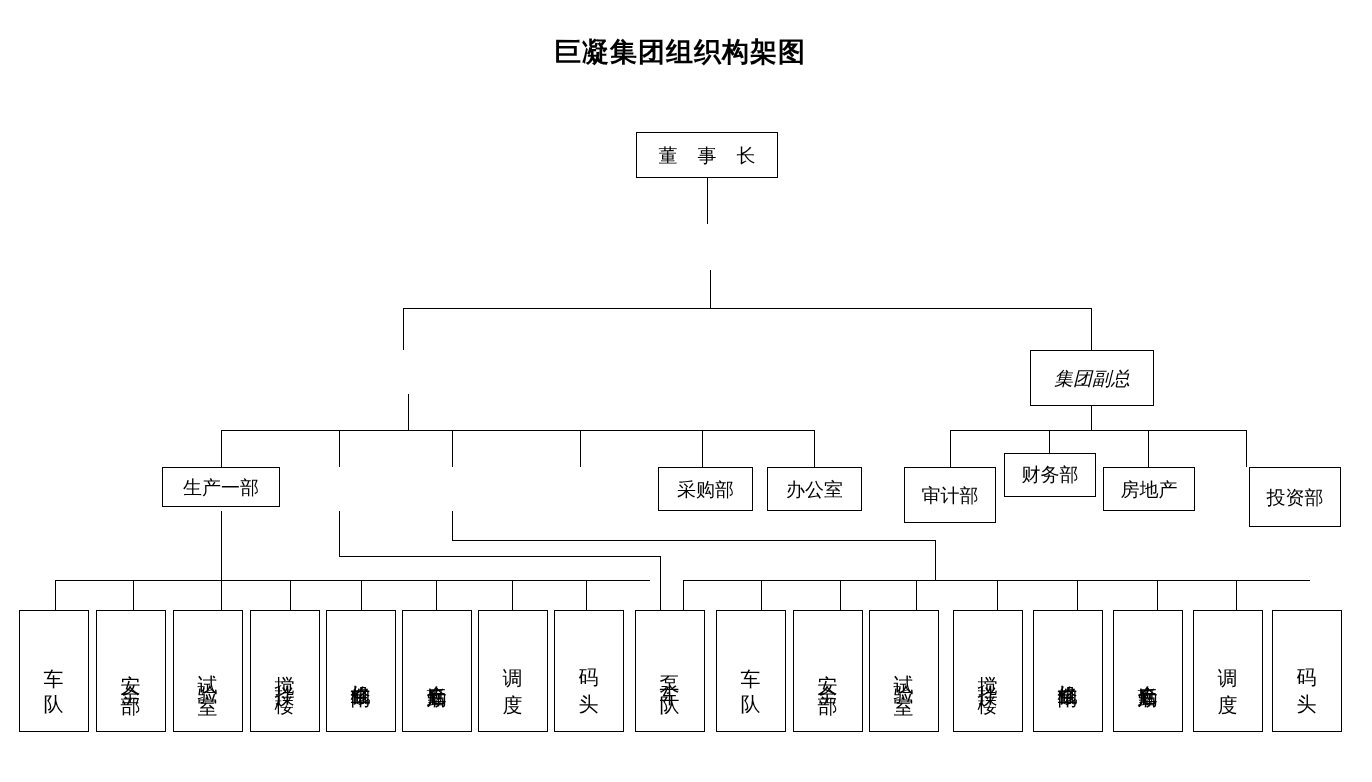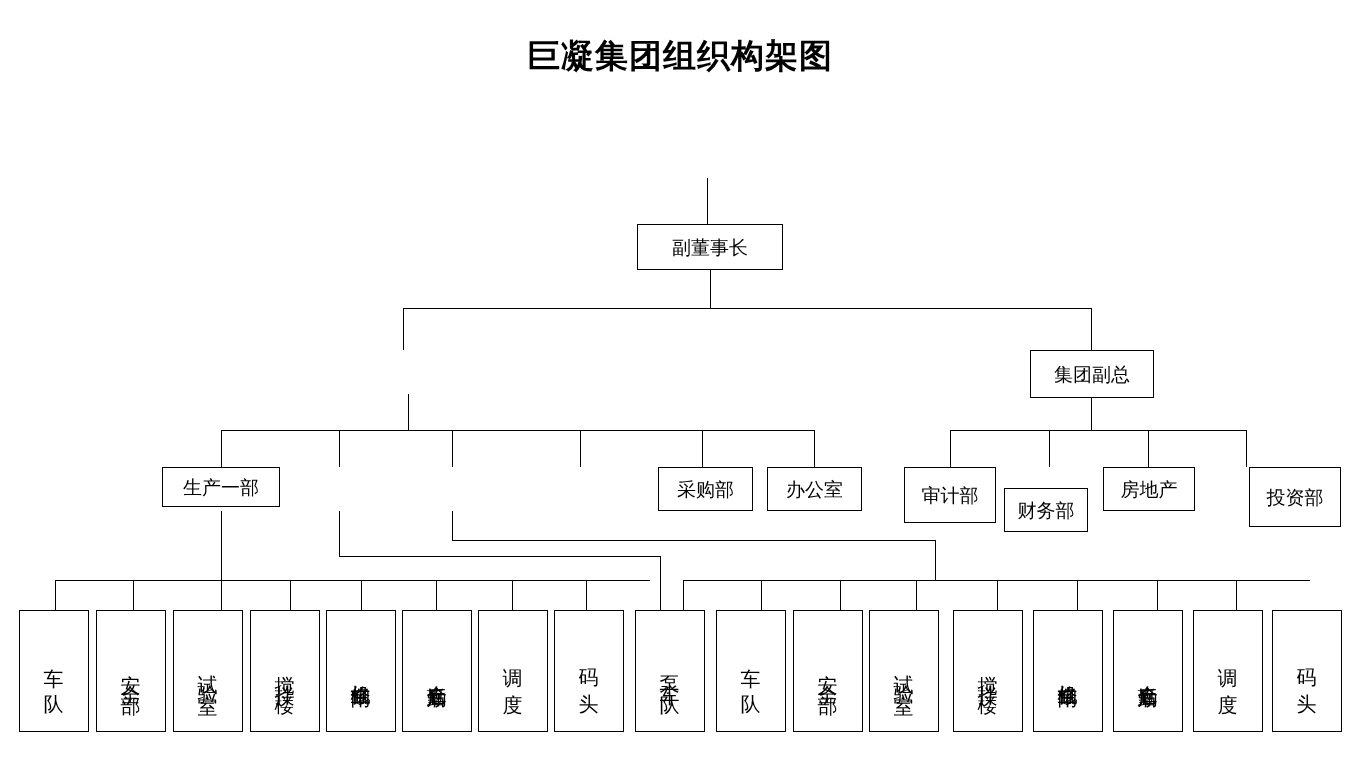--- a/index.html
+++ b/index.html
@@ -18,21 +18,21 @@
     height: 782px;
     background: #ffffff;
     overflow: hidden;
   }
   #chart-title {
     position: absolute;
     left: 0;
     top: 34px;
     width: 1360px;
     text-align: center;
-    font-size: 33px;
+    font-size: 27px;
     font-weight: bold;
     letter-spacing: 1px;
     font-family: Liberation Mono, monospace;
     white-space: nowrap;
   }
   .node {
     position: absolute;
     box-sizing: border-box;
     border: 1px solid #000000;
     background: #ffffff;
@@ -78,31 +78,31 @@
   .ln.h { height: 1px; }
   .ln.v { width: 1px; }
 </style>
 </head>
 <body>
 
 <div id="chart-root">
 
   <div id="chart-title">巨凝集团组织构架图</div>
 
+  <div class="node wide-space" style="left:636px; top:132px; width:142px; height:46px;">董 事 长</div>
 
   <div class="ln v" style="left:707px; top:178px; height:46px;"></div>
 
-  <div class="node" style="left:637px; top:224px; width:146px; height:46px;">副董事长</div>
 
   <div class="ln v" style="left:710px; top:270px; height:38px;"></div>
   <div class="ln h" style="left:403px; top:308px; width:689px;"></div>
   <div class="ln v" style="left:403px; top:308px; height:42px;"></div>
   <div class="ln v" style="left:1091px; top:308px; height:42px;"></div>
 
-  <div class="node" style="left:1030px; top:350px; width:124px; height:48px;">集团副总</div>
+  <div class="node" style="left:1030px; top:350px; width:124px; height:56px;font-style:italic;">集团副总</div>
 
   <div class="ln v" style="left:408px; top:394px; height:36px;"></div>
   <div class="ln h" style="left:221px; top:430px; width:593px;"></div>
   <div class="ln v" style="left:221px; top:430px; height:37px;"></div>
   <div class="ln v" style="left:339px; top:430px; height:37px;"></div>
   <div class="ln v" style="left:452px; top:430px; height:37px;"></div>
   <div class="ln v" style="left:580px; top:430px; height:37px;"></div>
   <div class="ln v" style="left:702px; top:430px; height:37px;"></div>
   <div class="ln v" style="left:814px; top:430px; height:37px;"></div>
 
@@ -111,21 +111,21 @@
   <div class="ln v" style="left:950px; top:430px; height:37px;"></div>
   <div class="ln v" style="left:1049px; top:430px; height:37px;"></div>
   <div class="ln v" style="left:1148px; top:430px; height:37px;"></div>
   <div class="ln v" style="left:1246px; top:430px; height:37px;"></div>
 
   <div class="node" style="left:162px; top:467px; width:118px; height:40px;">生产一部</div>
   <div class="node" style="left:658px; top:467px; width:95px; height:44px;">采购部</div>
   <div class="node" style="left:767px; top:467px; width:95px; height:44px;">办公室</div>
 
   <div class="node" style="left:904px; top:467px; width:92px; height:56px;">审计部</div>
-  <div class="node" style="left:1004px; top:488px; width:84px; height:44px;">财务部</div>
+  <div class="node" style="left:1004px; top:453px; width:92px; height:44px;font-family:Liberation Serif, serif;">财务部</div>
   <div class="node" style="left:1103px; top:467px; width:92px; height:44px;">房地产</div>
   <div class="node" style="left:1202px; top:467px; width:92px; height:60px;margin-left:47px;">投资部</div>
 
   <div class="ln v" style="left:221px; top:511px; height:69px;"></div>
 
   <div class="ln h" style="left:55px; top:580px; width:595px;"></div>
   <div class="ln v" style="left:55px; top:580px; height:30px;"></div>
   <div class="ln v" style="left:133px; top:580px; height:30px;"></div>
   <div class="ln v" style="left:221px; top:580px; height:30px;"></div>
   <div class="ln v" style="left:290px; top:580px; height:30px;"></div>

